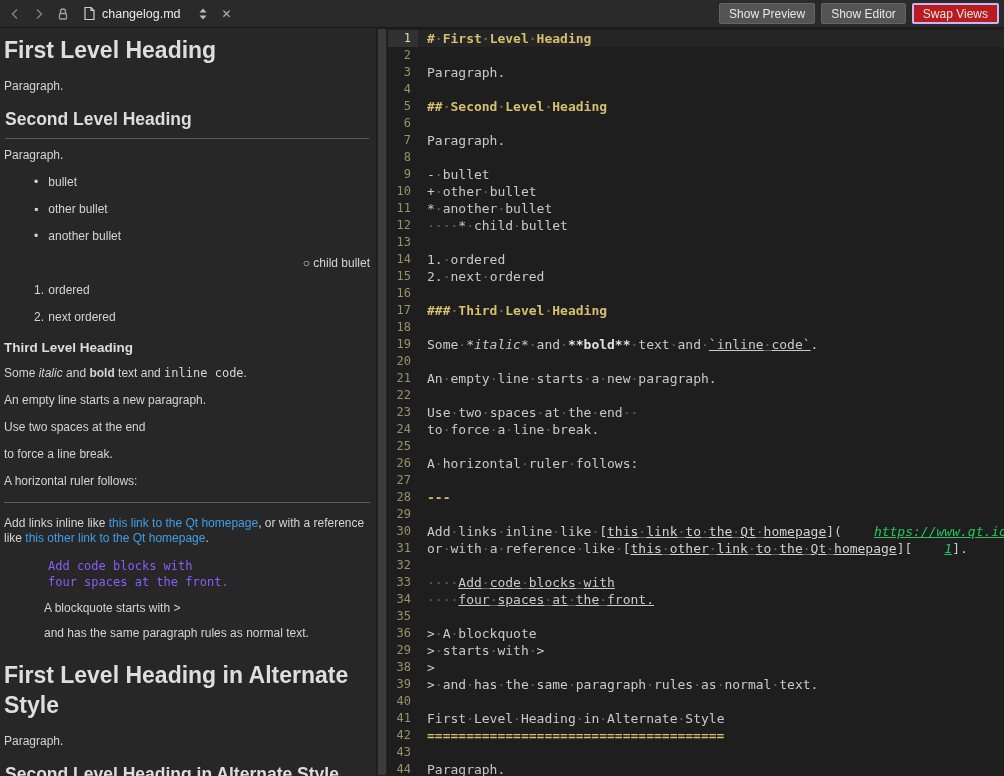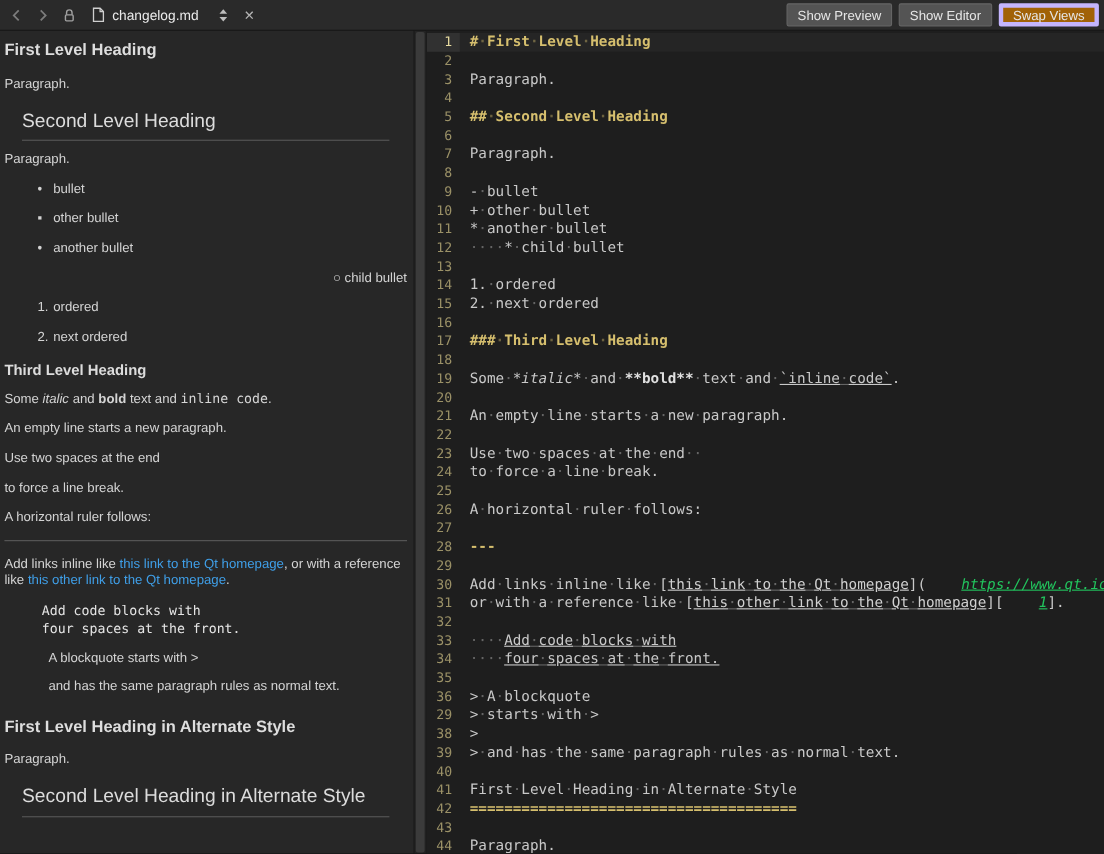--- a/index.html
+++ b/index.html
@@ -21,42 +21,42 @@
   .doc-tab { display:flex; align-items:center; gap:6px; padding:0 8px 0 6px; height:24px; }
   .filename { font-size:12.5px; color:#eaeaea; }
   .close-glyph { font-size:12px; color:#b5b5b5; }
   .spacer { flex:1; }
   .tbtn {
     font-family:"Liberation Sans", sans-serif;
     font-size:12px; color:#e6e6e6; height:21px; padding:0 9px;
     border-radius:2px; margin-left:2px; cursor:default;
   }
   .tbtn.lit { background:#545454; border:1px solid #646464; }
-  .tbtn.dim { background:#a16207; border:4px solid #c4b5fd; }
+  .tbtn.dim { background:#b91c1c; border:2px solid #c4b5fd; }
   
   .main { flex:1; display:flex; overflow:hidden; }
   
   .preview {
     width:376px; flex:0 0 376px; background:#272727; overflow:hidden;
     padding:2px 6px 0 4px; font-size:12px; color:#d4d4d4; line-height:1.25;
   }
-  .ph1 { font-size:15px; font-weight:700; color:#dedede; margin:6px 0 13px; line-height:1.3; }
+  .ph1 { font-size:23px; font-weight:700; color:#dedede; margin:6px 0 13px; line-height:1.3; }
   .ph1.later { margin-top:20px; }
-  .ph2 { font-size:17.5px; font-weight:400; color:#dcdcdc; margin:15px 16px 9px; padding-bottom:7px; border-bottom:1px solid #585858; }
+  .ph2 { font-size:17.5px; font-weight:700; color:#dcdcdc; margin:15px 1px 9px; padding-bottom:7px; border-bottom:1px solid #585858; }
   .ph3 { font-size:13.5px; font-weight:700; color:#dcdcdc; margin:15px 0 9px; }
   .pp  { margin:9px 0 12px; }
   .pli { margin:9px 0 12px; padding-left:30px; }
   .pli.ind2 { padding-left:57px;text-align:right; }
   .mark { display:inline-block; min-width:11px; }
   .phr { border:none; border-top:1px solid #5a5a5a; margin:13px 0; }
   .pv-i { font-style:italic; }
   .pv-b { font-weight:700; }
   .pv-code { font-family:"DejaVu Sans Mono", monospace; font-size:12px; color:#d6d6d6; }
   .pv-a { color:#3f9fe8; cursor:pointer; }
-  .pcode { font-family:"DejaVu Sans Mono", monospace; font-size:12px; margin:11px 0 11px 34px; line-height:1.35; color:#e5e5e5; }
+  .pcode { font-family:"DejaVu Sans Mono", monospace; font-size:12px; margin:11px 0 11px 44px; line-height:1.35; color:#8b5cf6; }
   .pquote { margin:10px 0 10px 40px; }
   .pquote-line { margin:10px 0; }
   
   .vscroll { width:12px; flex:0 0 12px; background:#242424; position:relative; border-left:1px solid #1c1c1c; border-right:1px solid #1c1c1c; }
   .vscroll .handle { position:absolute; left:1px; right:1px; top:1px; bottom:1px; background:#3b3b3b; border-radius:2px; }
   
   .editor {
     flex:1; background:#1e1e1e; overflow:hidden;
     font-family:"DejaVu Sans Mono", monospace; font-size:13px; padding-top:2px;
   }

